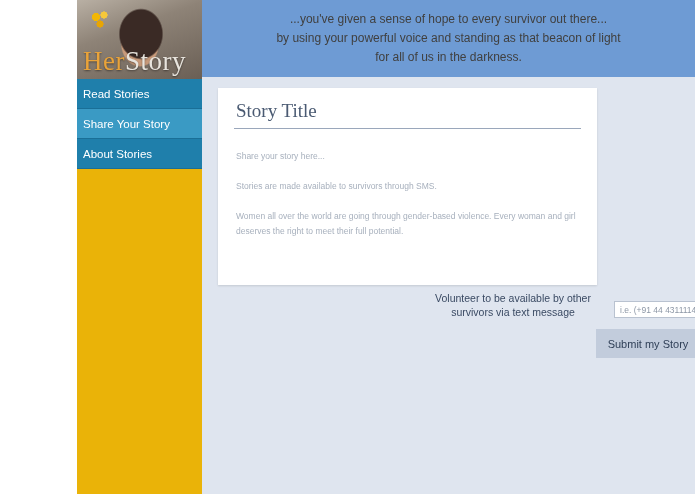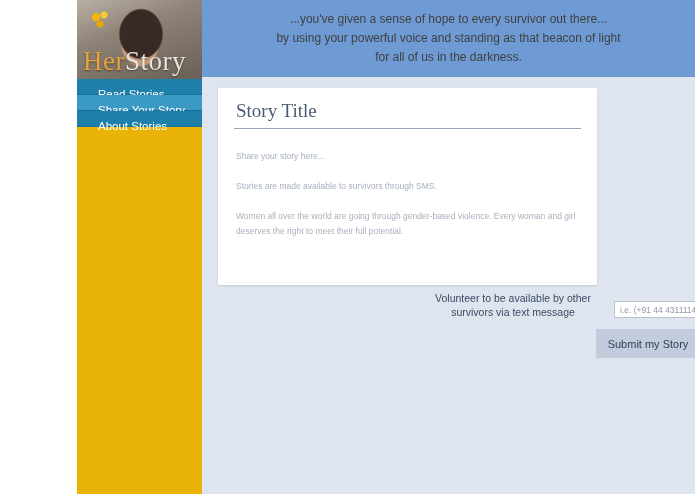--- a/index.html
+++ b/index.html
@@ -66,23 +66,23 @@
     font-family: "Liberation Serif", serif;
     font-size: 27px;
     color: #e8e4dd;
     letter-spacing: 0.5px;
     text-shadow: 0 1px 2px rgba(0,0,0,.45);
   }
   .logo-text .her { color: #e9a33a; }
   .nav { position: absolute; left: 0; top: 79px; width: 125px; }
   .nav-item {
     position: relative;
-    height: 16px;
+    height: 30px;
     line-height: 30px;
-    padding-left: 21px;
+    padding-left: 6px;
     color: #ffffff;
     font-size: 11.5px;
     border-bottom: 1px solid #1a6f97;
     box-sizing: border-box;
   }
   .nav-item.active {
     background: #3a9ac4;
     width: 130px;
   }
   .nav-item.active::after {

